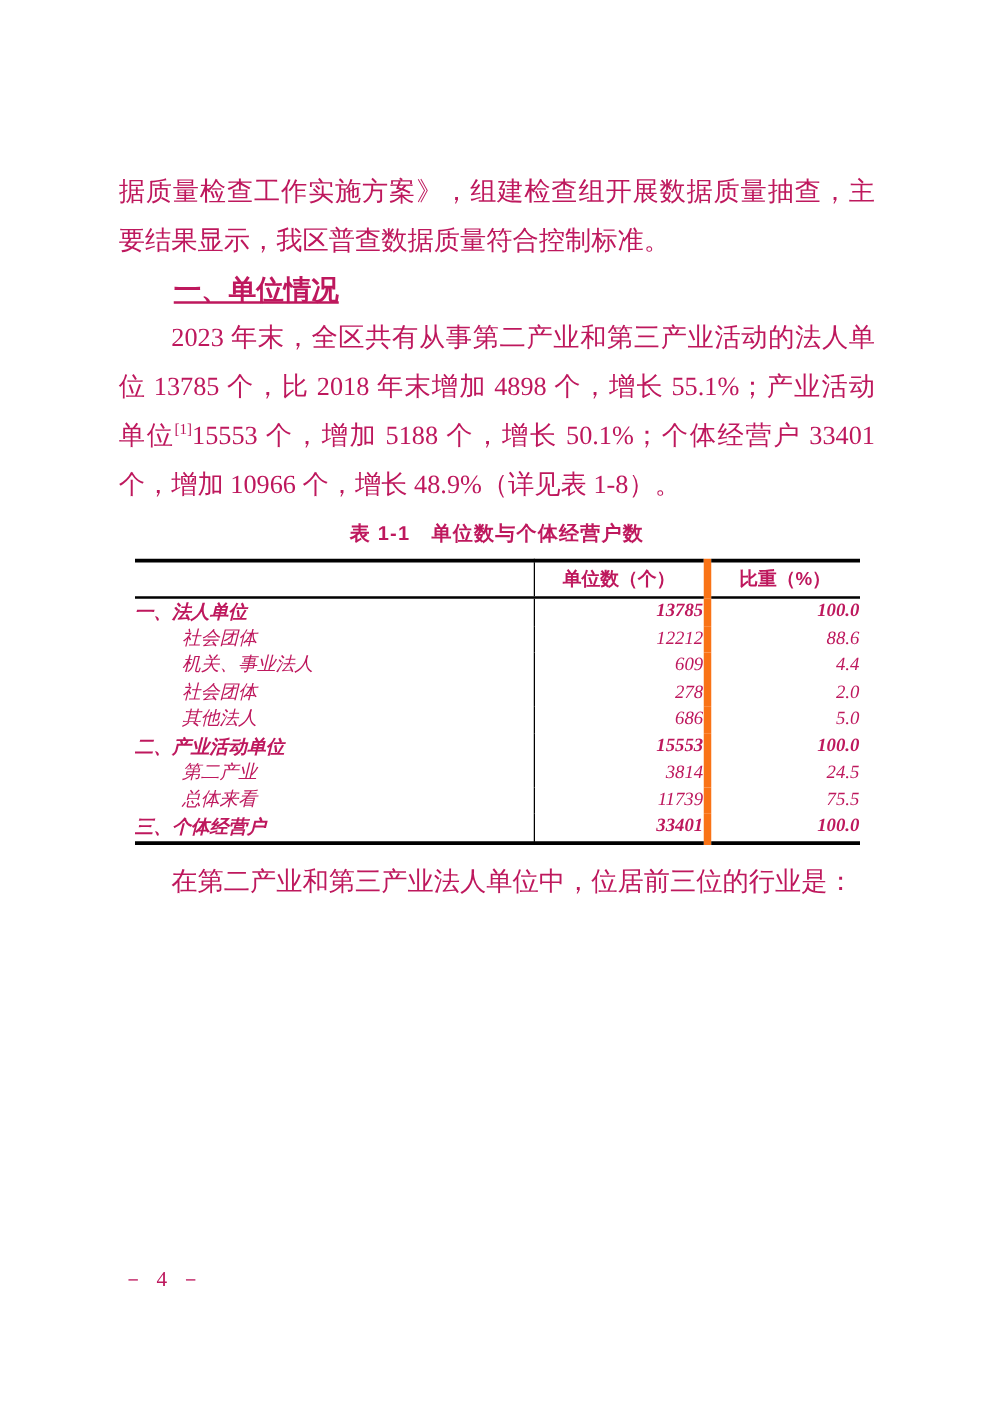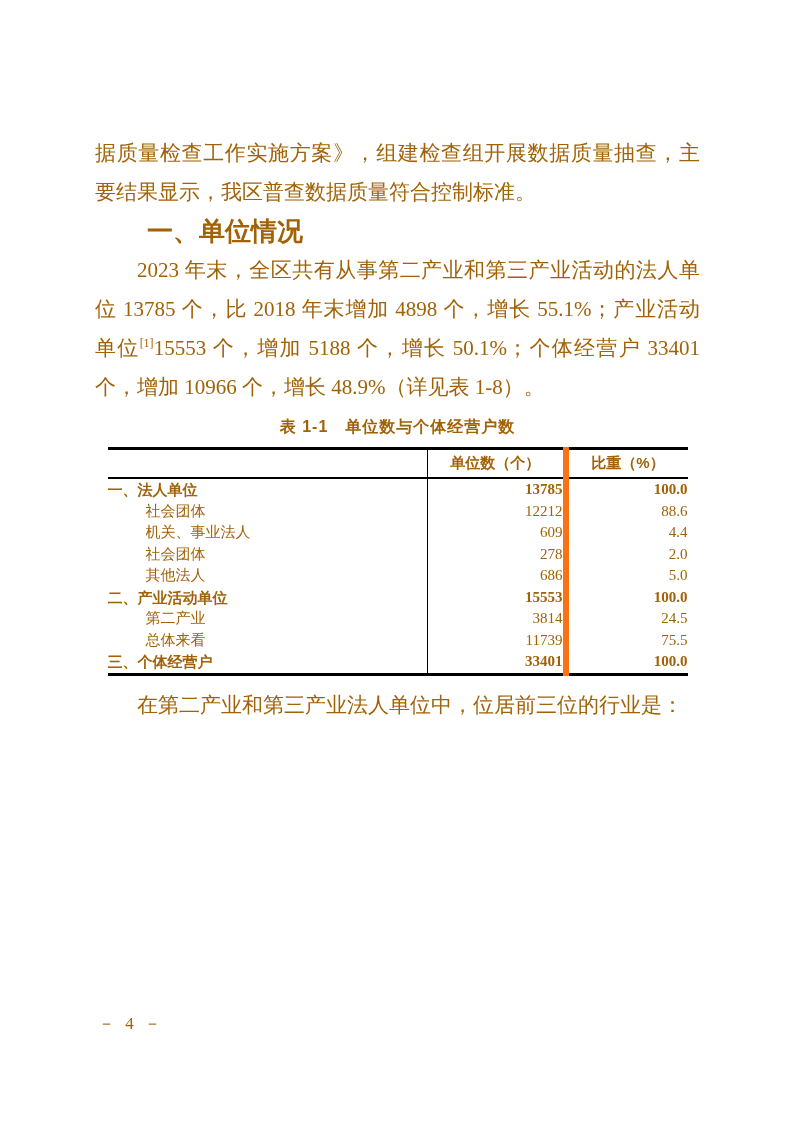--- a/index.html
+++ b/index.html
@@ -6,40 +6,41 @@
     margin: 0;
     padding: 0;
     background: #ffffff;
   }
   .page {
     position: relative;
     width: 793px;
     height: 1122px;
     margin: 0 auto;
     background: #ffffff;
-    color: #a16207;
+    color: #be185d;
     box-sizing: border-box;
     padding: 134px 93px 0 95px;
     overflow: hidden;
     font-family: "Liberation Serif", "DejaVu Serif", serif;
   }
   p.body-text {
     margin: 0;
     font-size: 21px;
     line-height: 39px;
     text-align: justify;
   }
   p.first-indent { text-indent: 2em; }
   .section-heading {
     margin: 0;
-    font-size: 26px;
+    font-size: 22px;
     line-height: 39px;
     font-weight: bold;
     font-family: "Liberation Sans", "DejaVu Sans", sans-serif;
     text-indent: 2em;
+    text-decoration: underline;
   }
   sup.footnote-ref {
     font-size: 12px;
     line-height: 0;
   }
   .table-title {
     margin-top: 10px;
     margin-bottom: 9px;
     text-align: center;
     font-size: 16px;
@@ -66,20 +67,21 @@
     font-size: 15px;
     font-weight: bold;
     font-family: "Liberation Sans", "DejaVu Sans", sans-serif;
     text-align: center;
     border-bottom: 2px solid #000;
   }
   table.census td {
     height: 21.5px;
     line-height: 21.5px;
     font-size: 15px;
+    font-style: italic;
   }
   .v-divider-1 { border-right: 1px solid #000; }
   .v-divider-2 { border-right: 6px solid #f97316; }
   td.col-label { text-align: left; padding-left: 2px; }
   tr.indent-row td.col-label { padding-left: 38px; }
   td.col-count { text-align: right; padding-right: 2px; }
   td.col-share { text-align: right; padding-right: 2px; }
   tr.bold-row td { font-weight: bold; }
   tr.bold-row td.col-label {
     font-family: "Liberation Sans", "DejaVu Sans", sans-serif;

